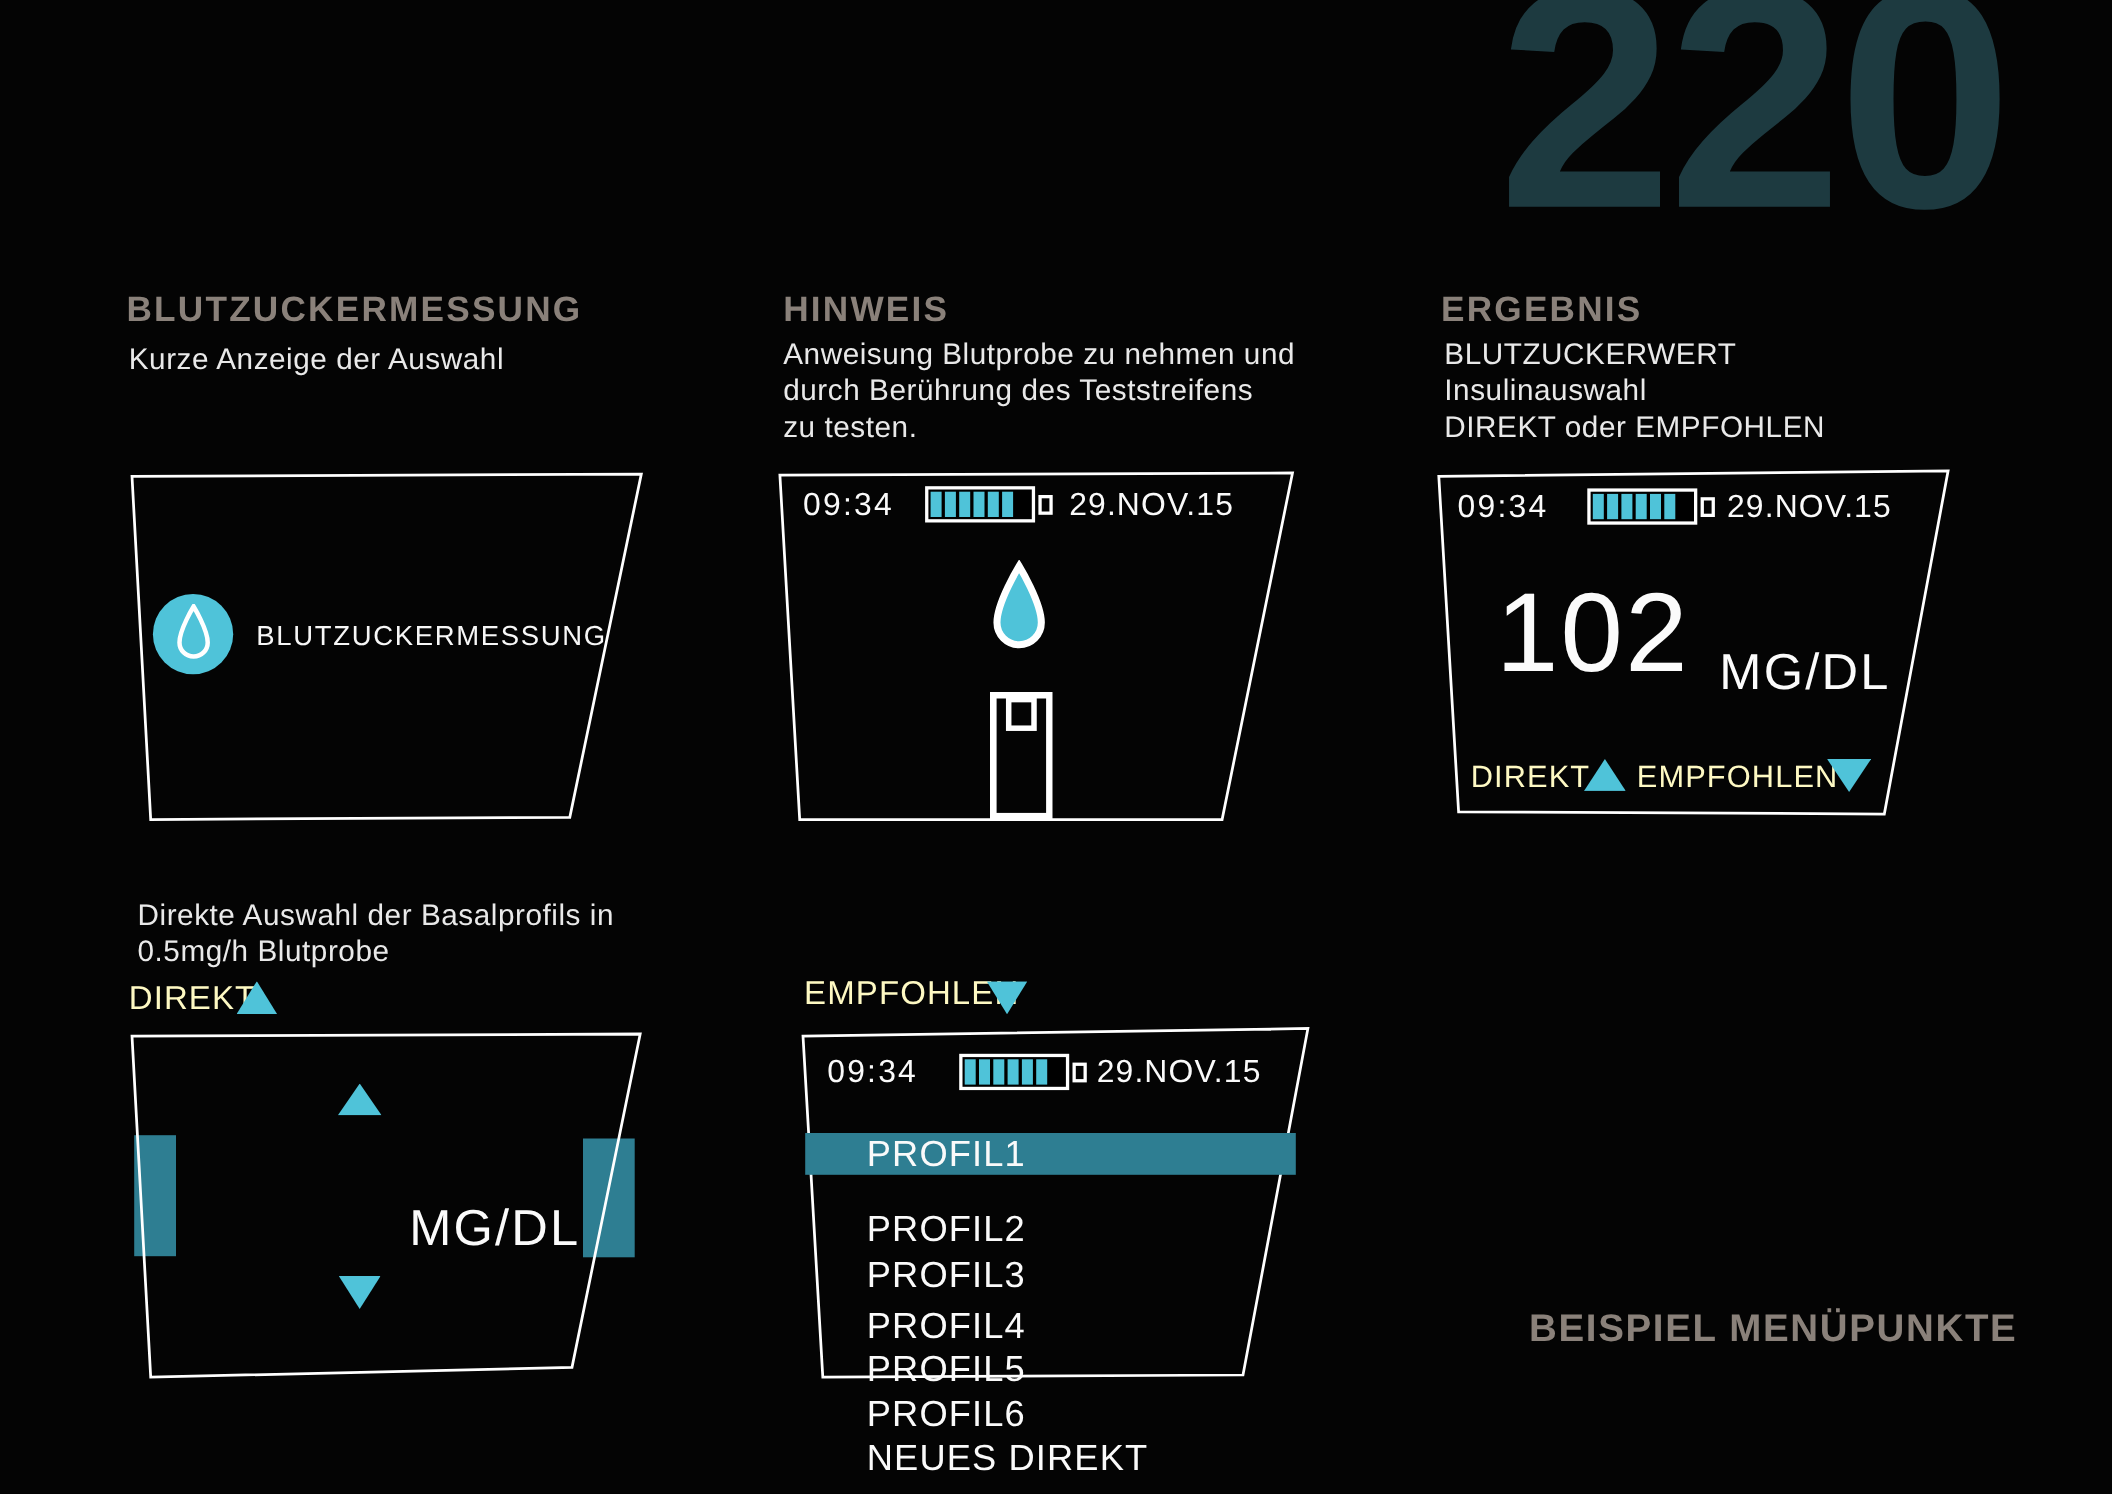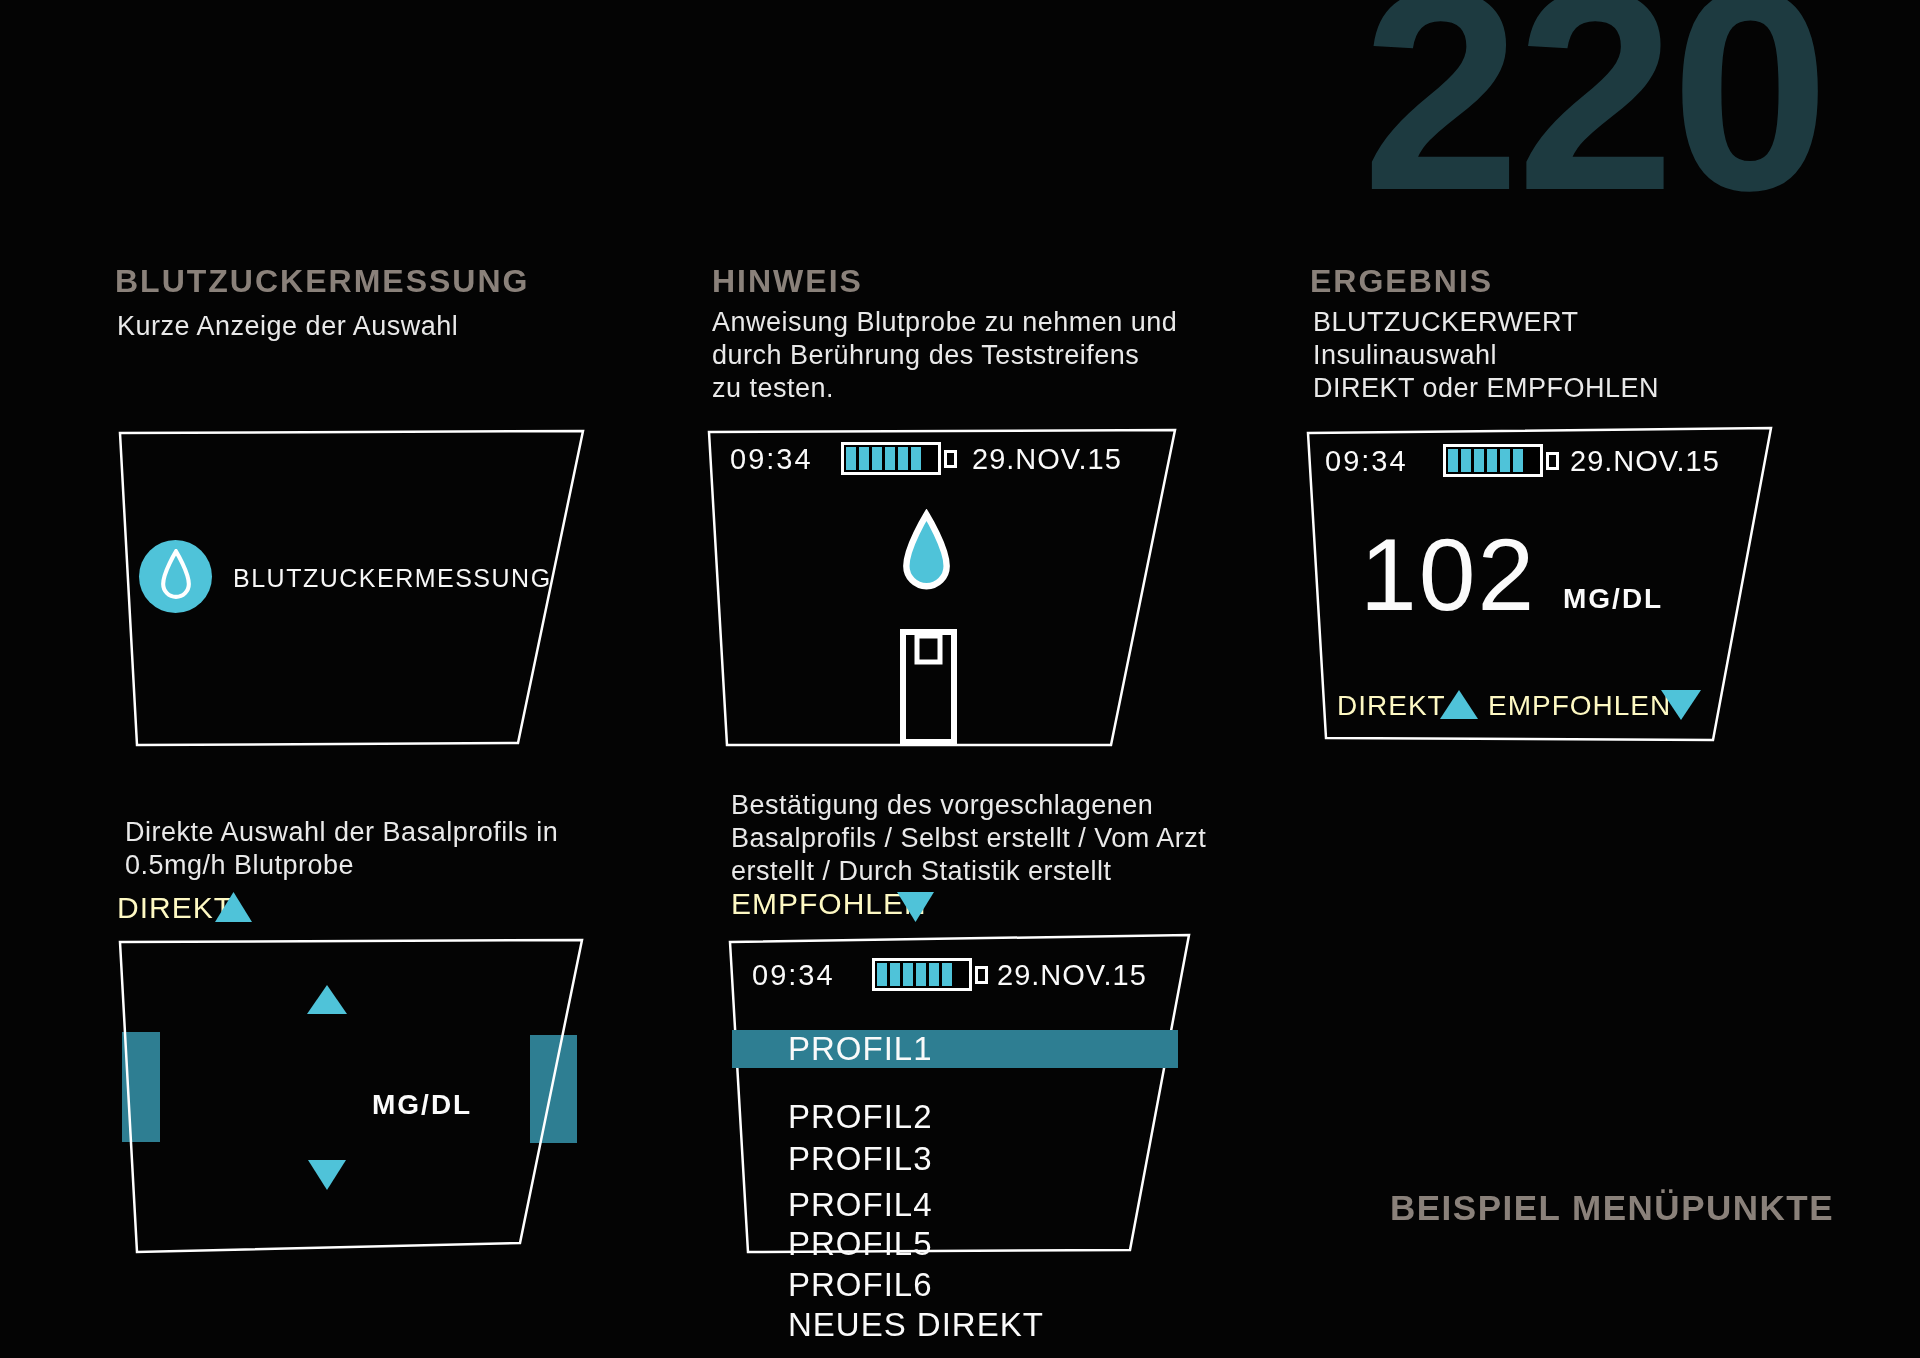--- a/index.html
+++ b/index.html
@@ -38,21 +38,21 @@
   .bat-body i{flex:0 0 10px;height:100%;background:var(--accent-cyan)}
   .bat-term{width:13px;height:18px;border:3px solid #fff;margin-left:3px}
 
   
   .tri{display:inline-block;background:var(--accent-cyan)}
   .tri-up{clip-path:polygon(50% 0,100% 100%,0 100%)}
   .tri-down{clip-path:polygon(0 0,100% 0,50% 100%)}
 
   
   .big-value{position:absolute;font-size:102px;font-weight:200;line-height:1;letter-spacing:2px;color:#fbfbfb}
-  .unit{position:absolute;font-size:28px;font-weight:700;letter-spacing:2px;color:#fbfbfb}
+  .unit{position:absolute;font-size:46px;font-weight:400;letter-spacing:2px;color:#fbfbfb}
 
   .mode-label{font-size:28px;font-weight:300;letter-spacing:1px;color:#fef9c3}
 
   
   .drop-circle{position:absolute;border-radius:50%;background:var(--accent-cyan);
     display:flex;align-items:center;justify-content:center}
   .screen-label{position:absolute;font-size:25px;font-weight:300;letter-spacing:1.5px;color:#f7f7f7}
 
   
   .profile-bar{position:absolute;background:var(--teal-dark);display:flex;align-items:flex-end}
@@ -167,25 +167,20 @@
     <div class="side-tab" style="left:2px;top:94px;width:38px;height:110px"></div>
     <div class="side-tab" style="left:410px;top:97px;width:47px;height:108px"></div>
     <svg class="frame" width="463" height="316" viewBox="0 0 463 316">
       <polygon points="0,4 462,2 400,305 17,314"></polygon>
     </svg>
     <span class="tri tri-up abs" style="left:187px;top:47px;width:40px;height:29px"></span>
     <div class="unit" style="left:252px;top:151px">MG/DL</div>
     <span class="tri tri-down abs" style="left:188px;top:222px;width:38px;height:30px"></span>
   </div>
 
-  <div class="abs col-desc" style="left:731px;top:789px">
-    <div>Bestätigung des vorgeschlagenen</div>
-    <div>Basalprofils / Selbst erstellt / Vom Arzt</div>
-    <div>erstellt / Durch Statistik erstellt</div>
-  </div>
   <div class="abs mode-label" style="left:731px;top:887px;font-size:30px">EMPFOHLEN</div>
   <span class="tri tri-down abs" style="left:897px;top:892px;width:37px;height:30px"></span>
 
   <div class="screen" style="left:730px;top:933px;width:460px;height:322px">
     <svg class="frame" width="460" height="322" viewBox="0 0 460 322">
       <polygon points="0,9 459,2 400,317 18,319"></polygon>
     </svg>
     <div class="status-time" style="left:22px;top:26px">09:34</div>
     <div class="battery" style="left:142px;top:25px">
       <div class="bat-body">

